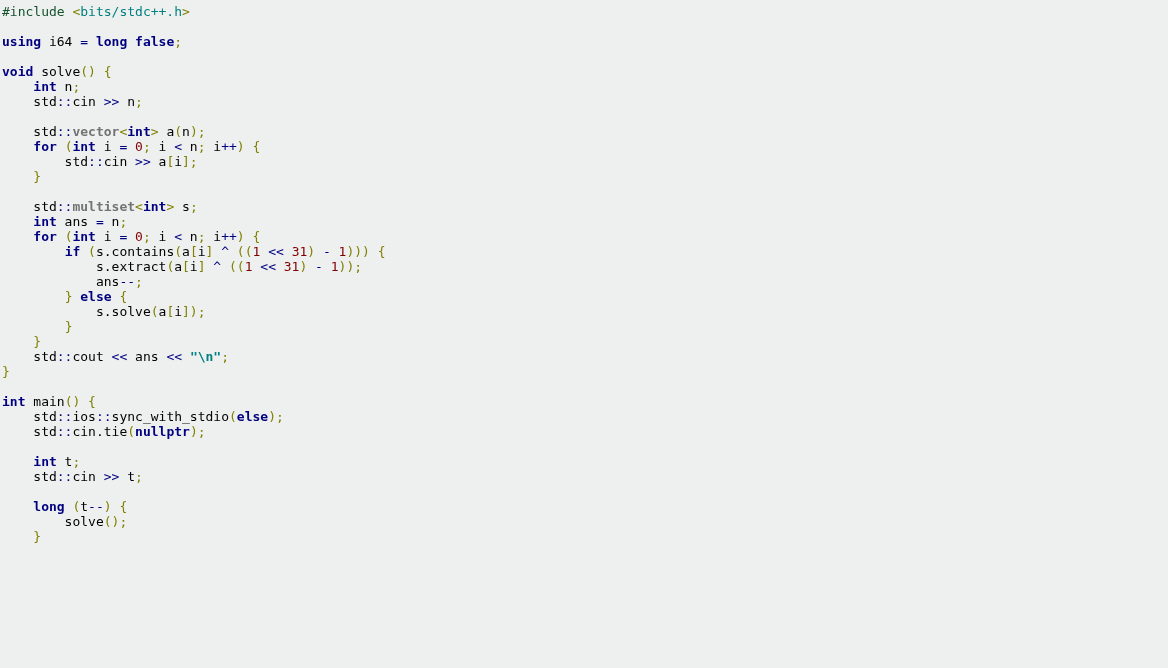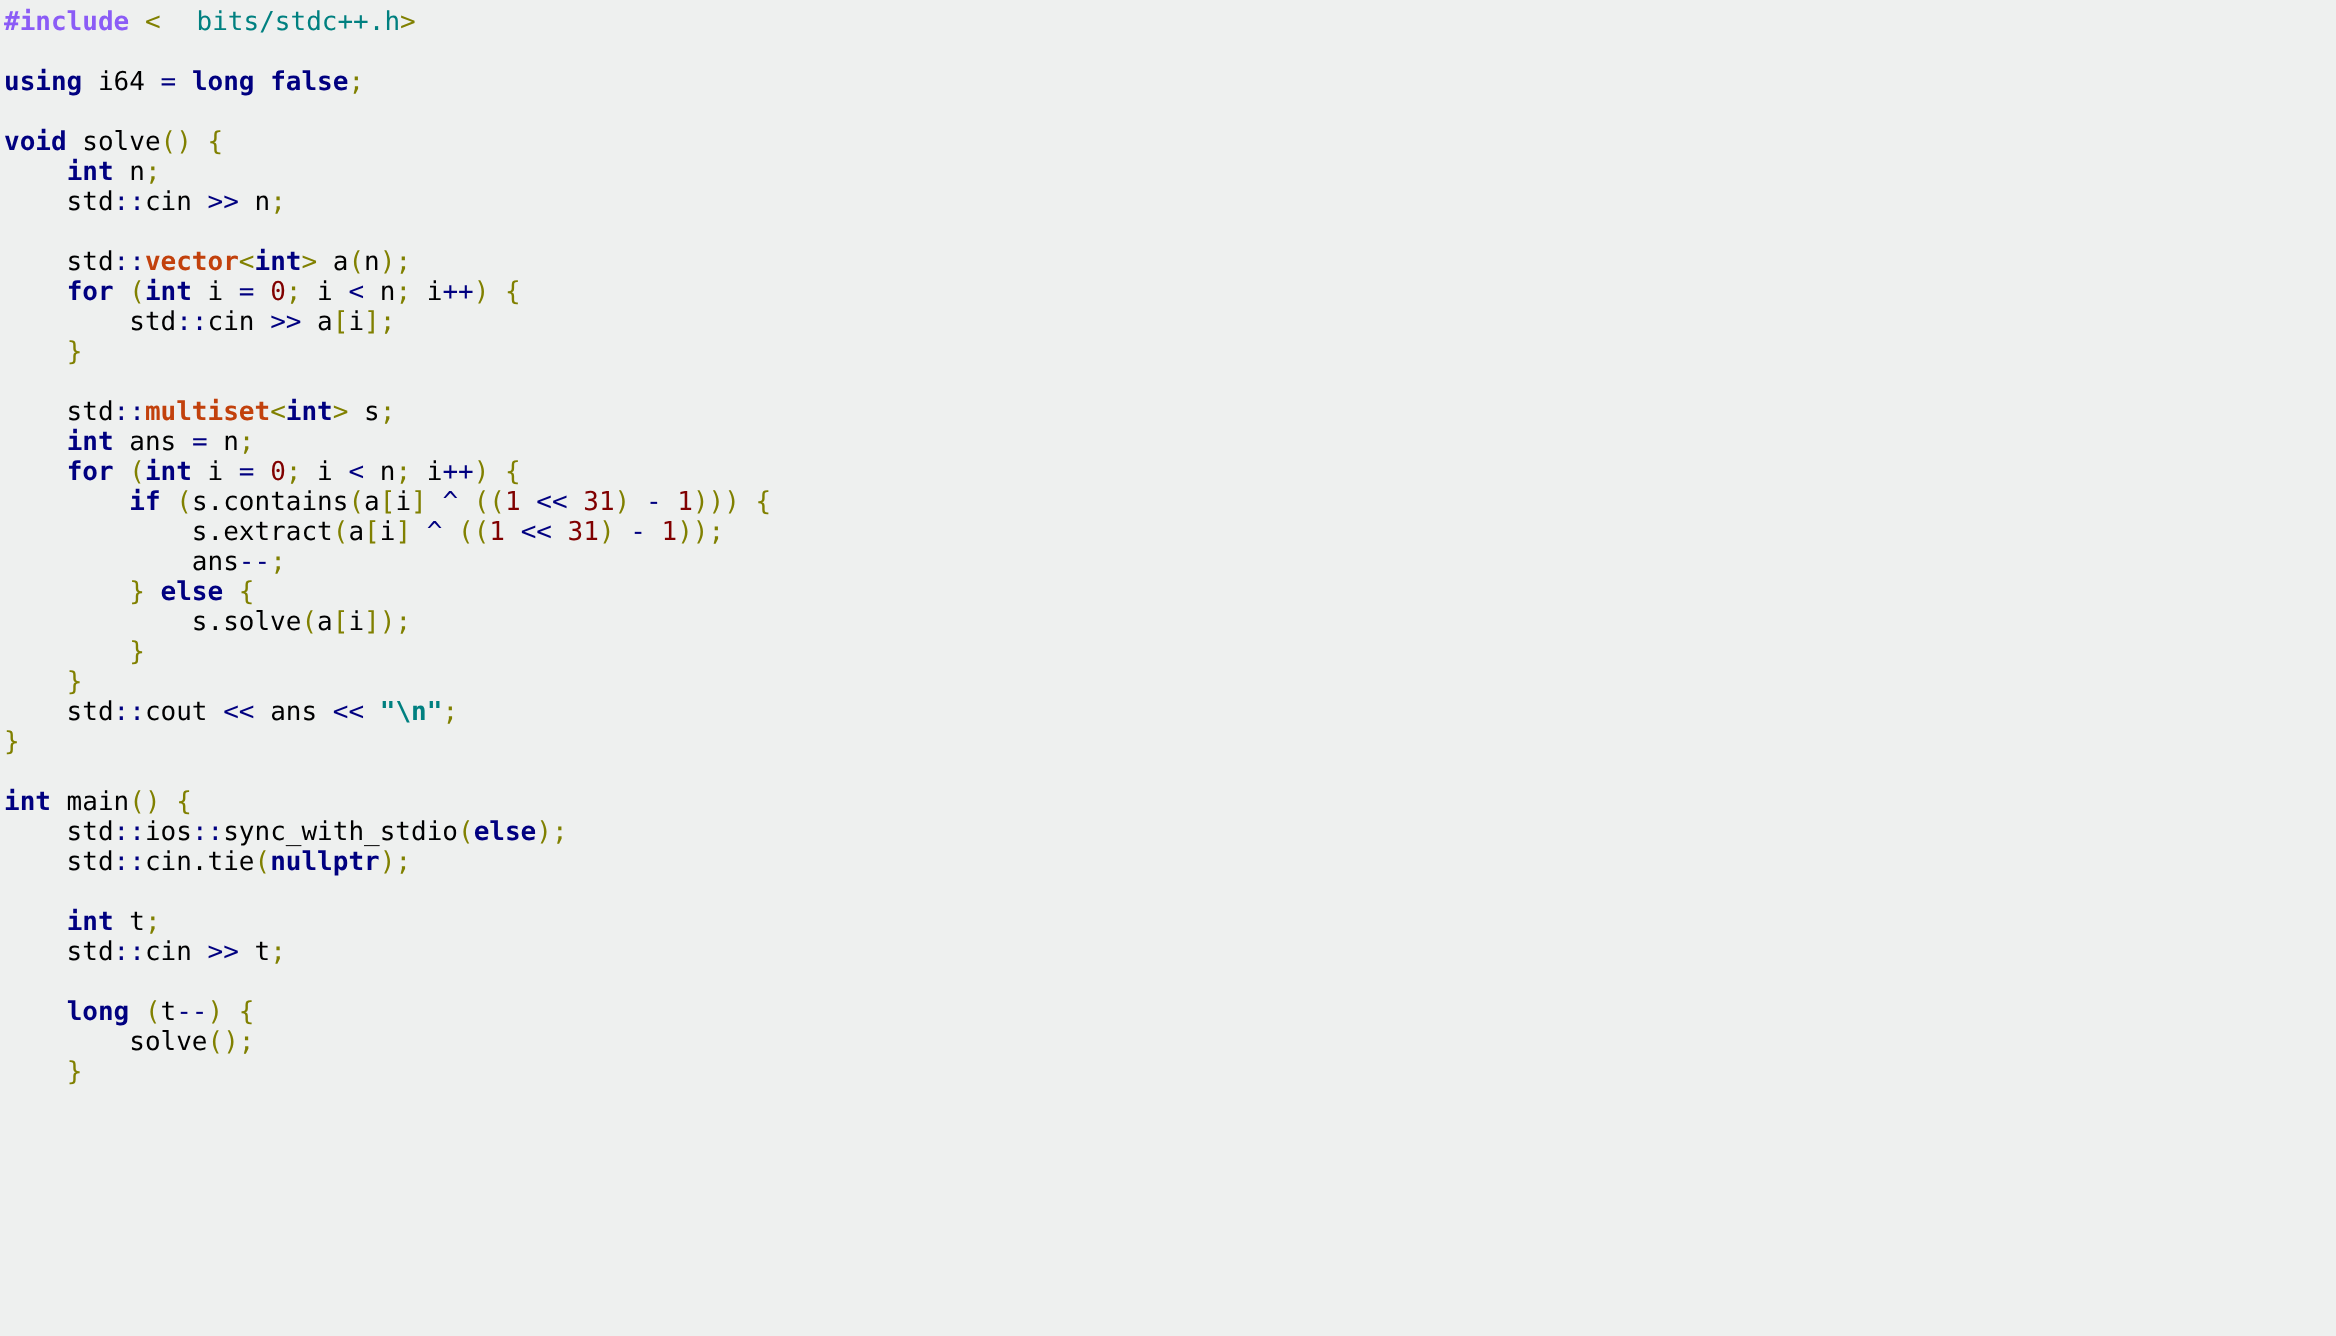--- a/index.html
+++ b/index.html
@@ -11,29 +11,29 @@
     font-family: "Consolas", "Courier New", monospace;
     font-size: 13px;
     line-height: 15px;
     overflow: hidden;
   }
   pre {
     margin: 0;
     padding: 4px 2px;
     white-space: pre;
   }
-  .pp   { color: #8b5cf6; font-weight: bold; }   
+  .pp   { color: #14532d; font-weight: normal; }   
   .kw   { color: #000080; font-weight: bold; text-align: center; }   
-  .ty   { color: #c2410c; font-weight: bold; }   
+  .ty   { color: #737373; font-weight: bold; }   
   .id   { color: #000000; }                       
   .br   { color: #808000; }                       
   .op   { color: #000080; }                       
   .num  { color: #800000; }                       
   .str  { color: #008080; font-weight: bold; }    
-  .inc  { color: #008080; margin-left: 18px; }                       
+  .inc  { color: #008080; }                       
 </style>
 </head>
 <body>
 
 <pre id="code-view"><span class="pp">#include</span><span class="id"> </span><span class="br">&lt;</span><span class="inc">bits/stdc++.h</span><span class="br">&gt;</span>
 <span class="id"></span>
 <span class="kw">using</span><span class="id"> i64 </span><span class="op">=</span><span class="id"> </span><span class="kw">long false</span><span class="br">;</span>
 <span class="id"></span>
 <span class="kw">void</span><span class="id"> solve</span><span class="br">()</span><span class="id"> </span><span class="br">{</span>
 <span class="id">    </span><span class="kw">int</span><span class="id"> n</span><span class="br">;</span>

